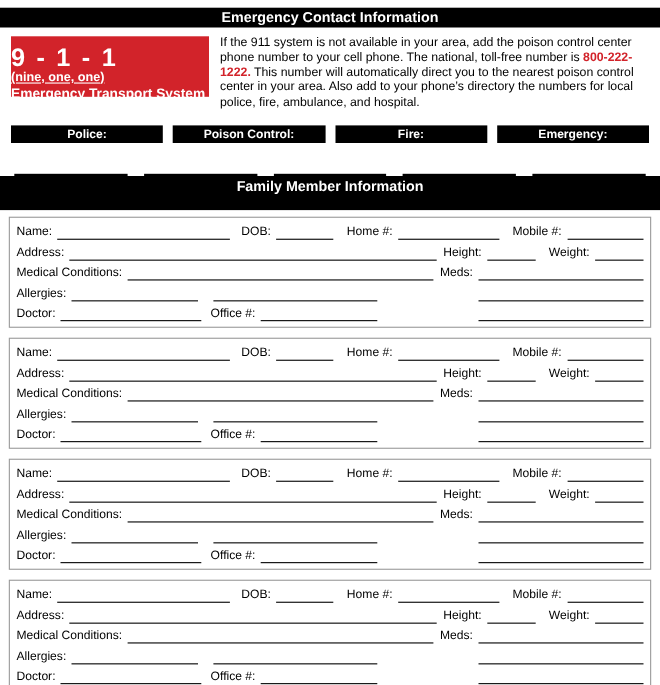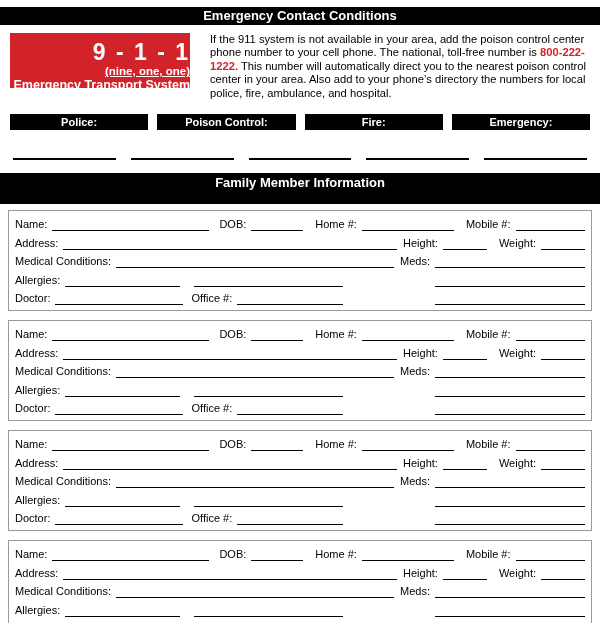--- a/index.html
+++ b/index.html
@@ -7,31 +7,31 @@
   html, body {
     width: 600px; height: 623px; overflow: hidden;
     background: #ffffff; color: #000;
     font-family: "Liberation Sans", "DejaVu Sans", sans-serif;
   }
   .section-bar {
     background: var(--bar); color: #fff; font-weight: bold;
     font-size: 13px; text-align: center; height: 18px; line-height: 18px;
   }
   #top-bar { margin-top: 7px; }
-  #family-bar { margin-top: 13px; height: 31px; line-height: 19px; }
+  #family-bar { margin-top: 0; height: 31px; line-height: 19px; }
 
   .top-section { display: flex; margin: 8px 10px 0 10px; }
   .badge {
     width: 180px; height: 55px; background: var(--red); color: #fff;
-    font-weight: bold; text-align: right; padding-top: 7px; flex-shrink: 0;
+    font-weight: bold; text-align: left; padding-top: 7px; flex-shrink: 0;
   }
   .badge-number { font-size: 23px; letter-spacing: 2px; line-height: 25px; }
   .badge-words { font-size: 11.5px; line-height: 13px; text-decoration: underline; }
   .badge-subtitle { font-size: 12.5px; line-height: 15px; }
-  .info-text { margin-left: 20px; width: 398px; font-size: 11.2px; line-height: 13.4px; }
+  .info-text { margin-left: 10px; width: 398px; font-size: 11.2px; line-height: 13.4px; }
   .phone { color: var(--red); font-weight: bold; }
 
   .contacts-row { display: flex; gap: 9px; margin: 14px 10px 0 10px; }
   .contact-box {
     flex: 1; background: var(--bar); color: #fff; font-weight: bold;
     font-size: 11px; text-align: center; height: 16px; line-height: 16px;
   }
   .contact-lines { display: flex; gap: 15px; margin: 28px 13px 0 13px; }
   .contact-line { flex: 1; border-bottom: 2px solid #000; height: 2px; }
 
@@ -48,21 +48,21 @@
   .w44 { width: 44px; }  .w150 { width: 150px; } .w115 { width: 115px; }
   .w128 { width: 128px; }
   .sp92 { width: 92px; }
   .mr6 { margin-right: 6px; } .mr8 { margin-right: 8px; }
   .mr10 { margin-right: 10px; } .mr12 { margin-right: 12px; } .mr14 { margin-right: 14px; }
 </style>
 </head>
 <body>
 
 <div class="section-bar" id="top-bar">
-  <span>Emergency Contact Conditions</span>
+  <span>Emergency Contact Information</span>
 </div>
 
 <div class="top-section">
   <div class="badge">
     <div class="badge-number">9 - 1 - 1</div>
     <div class="badge-words">(nine, one, one)</div>
     <div class="badge-subtitle">Emergency Transport System</div>
   </div>
   <div class="info-text"><span>If the 911 system is not available in your area, add the poison control center phone number to your cell phone. The national, toll-free number is </span><span class="phone">800-222-1222.</span><span> This number will automatically direct you to the nearest poison control center in your area. Also add to your phone’s directory the numbers for local police, fire, ambulance, and hospital.</span></div>
 </div>

